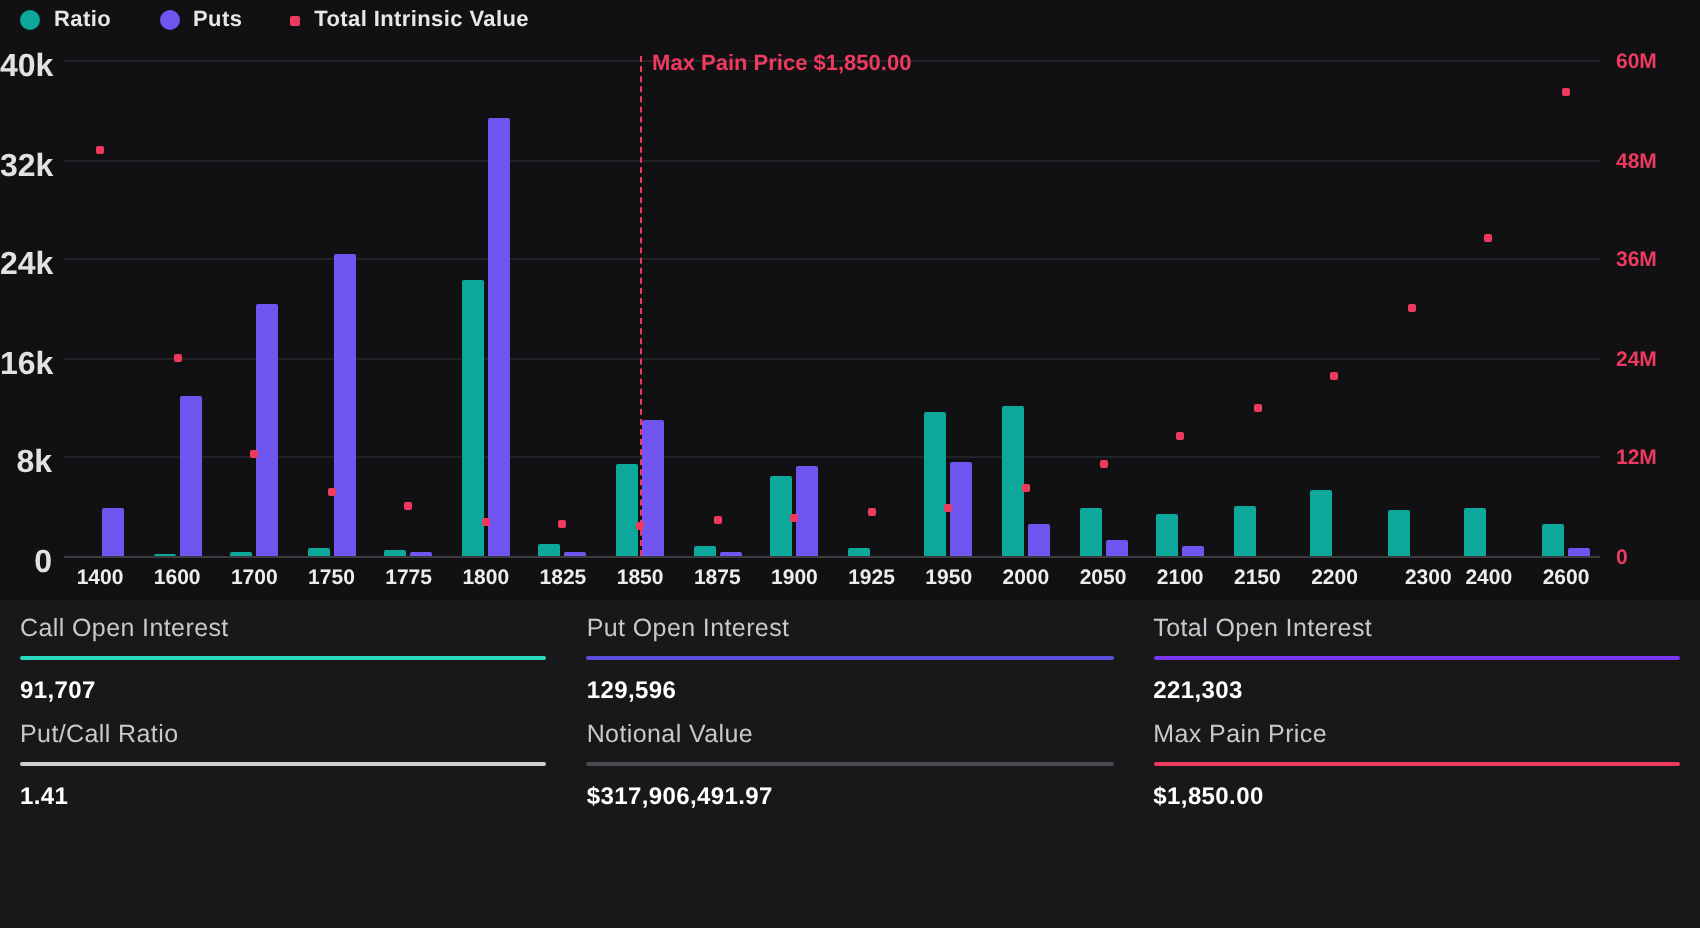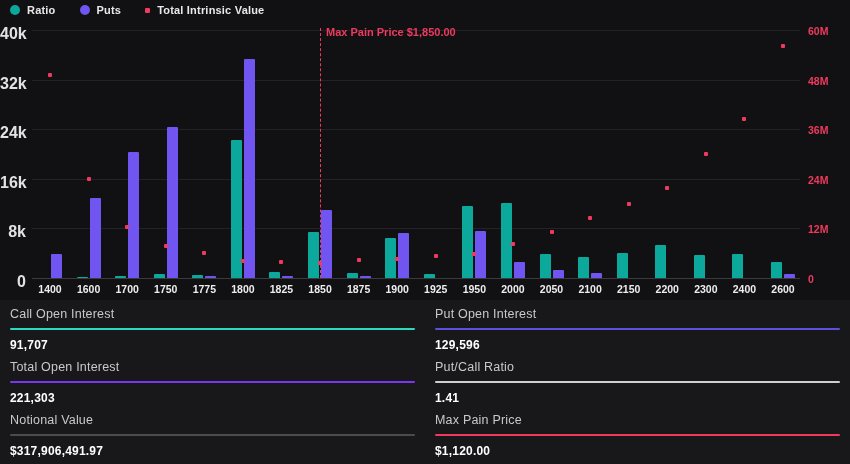--- a/index.html
+++ b/index.html
@@ -20,21 +20,21 @@
   .ytick-left  { position:absolute; width:26px; text-align:right; font-size:16px; font-weight:700; color:#e2e2e4; }
   .ytick-right { position:absolute; width:40px; text-align:left;  font-size:10.5px; font-weight:700; }
   .xtick { position:absolute; width:40px; text-align:center; font-size:10.5px; font-weight:700; color:#ededef; }
   .bar { position:absolute; border-radius:1px 1px 0 0; }
   .dot { position:absolute; width:4px; height:4px; border-radius:1px; }
   .maxpain-line  { position:absolute; width:0; border-left:1px dashed #ee3a5e; }
   .maxpain-label { position:absolute; font-size:11px; font-weight:700; white-space:nowrap; }
 
   
   #stats { position:absolute; left:0; top:300px; width:850px; height:164px; background:#18181b;
-           display:grid; grid-template-columns:1fr 1fr; column-gap:20px; padding:4px 10px 0 10px;
+           display:grid; grid-template-columns:1fr 1fr 1fr; column-gap:20px; padding:4px 10px 0 10px;
            align-content:start; }
   .stat { height:53px; padding-top:3px; }
   .stat-label { font-size:12.5px; color:#c9c9cc; letter-spacing:.2px; }
   .stat-rule  { height:2px; margin-top:7px; border-radius:1px; background:#555; }
   .stat-value { margin-top:8px; font-size:12px; font-weight:700; color:#ffffff; letter-spacing:.2px; }
 </style>
 </head>
 <body>
 
 <div id="app">
@@ -114,21 +114,21 @@
       <div class="bar" style="left: 552.526px; top: 270px; width: 11px; height: 8px; background: rgb(112, 85, 241);"></div>
       <div class="xtick" style="left: 531.526px; top: 283px;">2050</div>
       <div class="bar" style="left: 578.105px; top: 257px; width: 11px; height: 21px; background: rgb(12, 168, 155);"></div>
       <div class="bar" style="left: 591.105px; top: 273px; width: 11px; height: 5px; background: rgb(112, 85, 241);"></div>
       <div class="xtick" style="left: 570.105px; top: 283px;">2100</div>
       <div class="bar" style="left: 616.684px; top: 253px; width: 11px; height: 25px; background: rgb(12, 168, 155);"></div>
       <div class="xtick" style="left: 608.684px; top: 283px;">2150</div>
       <div class="bar" style="left: 655.263px; top: 245px; width: 11px; height: 33px; background: rgb(12, 168, 155);"></div>
       <div class="xtick" style="left: 647.263px; top: 283px;">2200</div>
       <div class="bar" style="left: 693.842px; top: 255px; width: 11px; height: 23px; background: rgb(12, 168, 155);"></div>
-      <div class="xtick" style="left: 685.842px; top: 283px;">2300</div>
+      <div class="xtick" style="left: 685.842px; top: 283px; text-align: right;">2300</div>
       <div class="bar" style="left: 732.421px; top: 254px; width: 11px; height: 24px; background: rgb(12, 168, 155);"></div>
       <div class="xtick" style="left: 724.421px; top: 283px;">2400</div>
       <div class="bar" style="left: 771px; top: 262px; width: 11px; height: 16px; background: rgb(12, 168, 155);"></div>
       <div class="bar" style="left: 784px; top: 274px; width: 11px; height: 4px; background: rgb(112, 85, 241);"></div>
       <div class="xtick" style="left: 763px; top: 283px;">2600</div>
       <div class="dot" style="left: 48px; top: 73.0533px; background: rgb(238, 58, 94);"></div>
       <div class="dot" style="left: 86.5789px; top: 177.213px; background: rgb(238, 58, 94);"></div>
       <div class="dot" style="left: 125.158px; top: 225.16px; background: rgb(238, 58, 94);"></div>
       <div class="dot" style="left: 163.737px; top: 243.76px; background: rgb(238, 58, 94);"></div>
       <div class="dot" style="left: 202.316px; top: 251.2px; background: rgb(238, 58, 94);"></div>
@@ -173,17 +173,17 @@
       <div class="stat-value">1.41</div>
     </div>
     <div class="stat">
       <div class="stat-label">Notional Value</div>
       <div class="stat-rule" style="background: rgb(74, 74, 79);"></div>
       <div class="stat-value">$317,906,491.97</div>
     </div>
     <div class="stat">
       <div class="stat-label">Max Pain Price</div>
       <div class="stat-rule" style="background: rgb(238, 58, 94);"></div>
-      <div class="stat-value">$1,120.00</div>
+      <div class="stat-value">$1,850.00</div>
     </div>
   </div>
 
 </div>
 
 </body></html>

